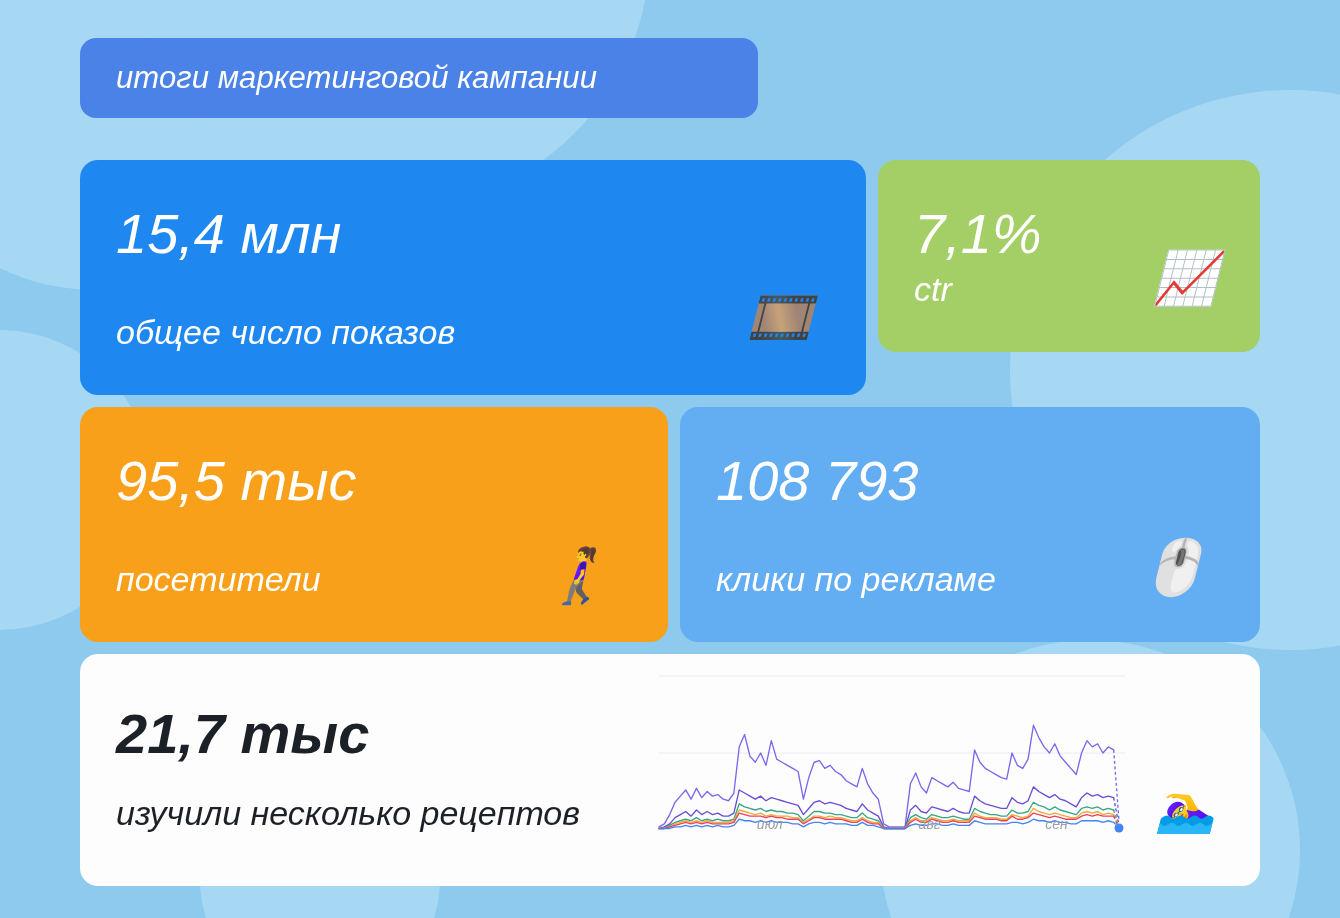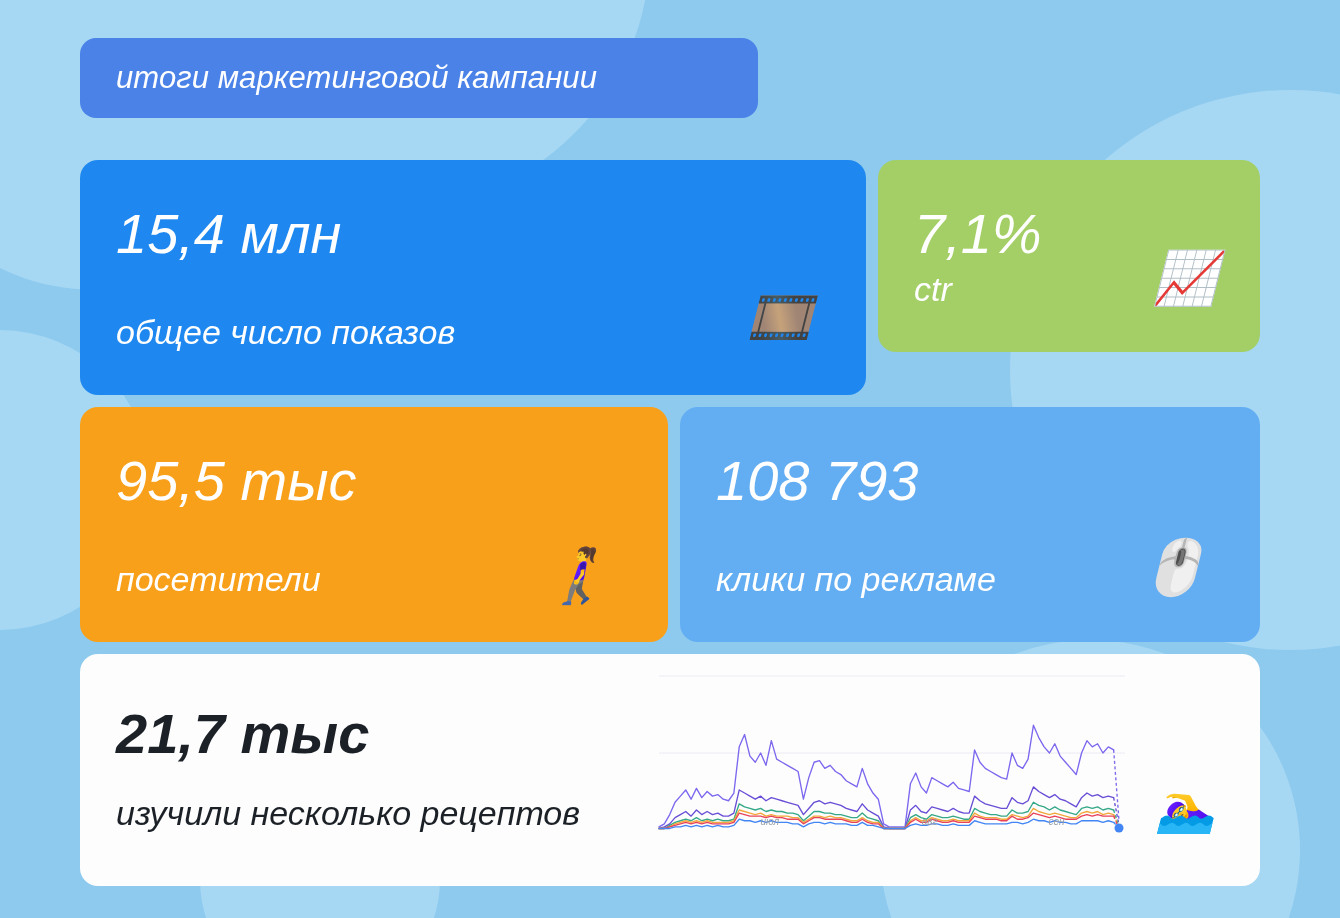--- a/index.html
+++ b/index.html
@@ -110,21 +110,21 @@
     width:470px; height:205px;
   }
   .chart-wrap svg { display:block; width:100%; height:100%; }
   .chart-xlabels {
     position:absolute;
     left:577px; top:162px;
     width:470px; height:20px;
   }
   .chart-xlabels span {
     position:absolute;
-    font-size:10px;
+    font-size:14px;
     color:#9AA0A6;
     transform:translateX(-50%);
     white-space:nowrap;
   }
 </style>
 </head>
 <body>
 
 <div id="stage" style="background: rgb(142, 202, 238);">
 

